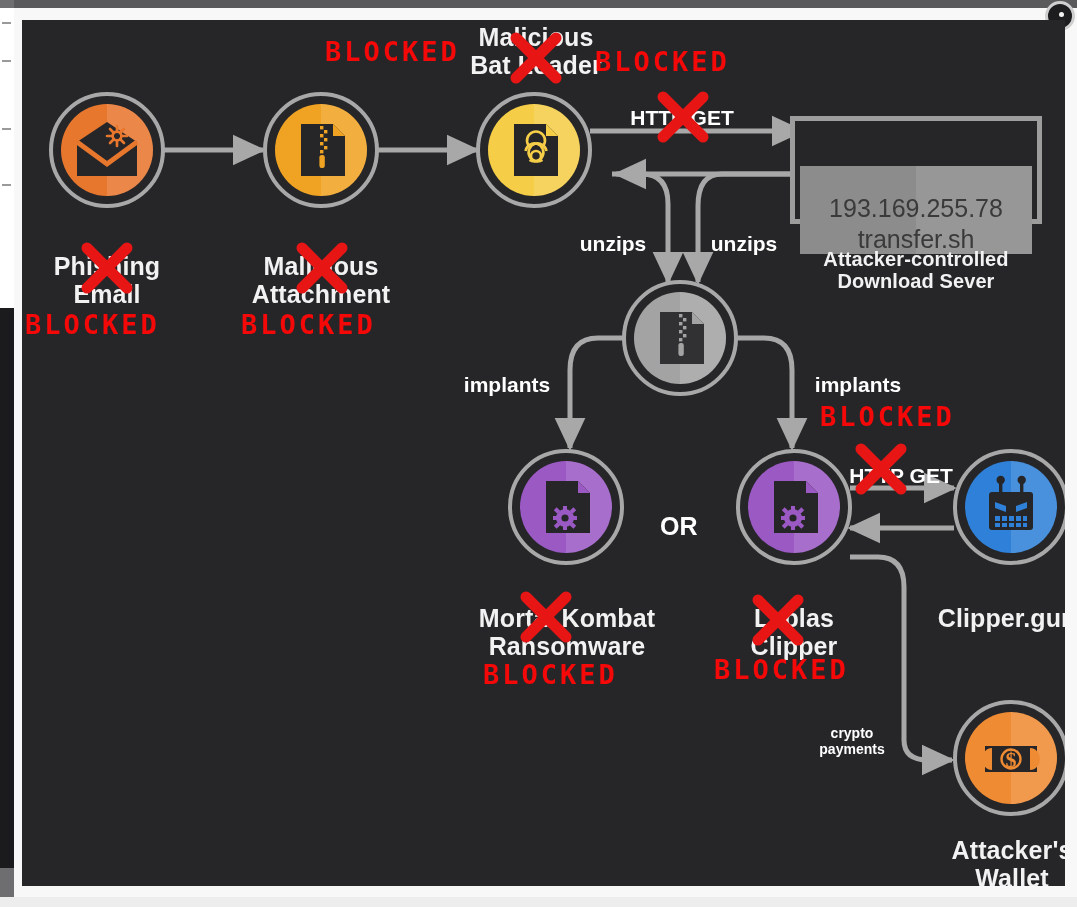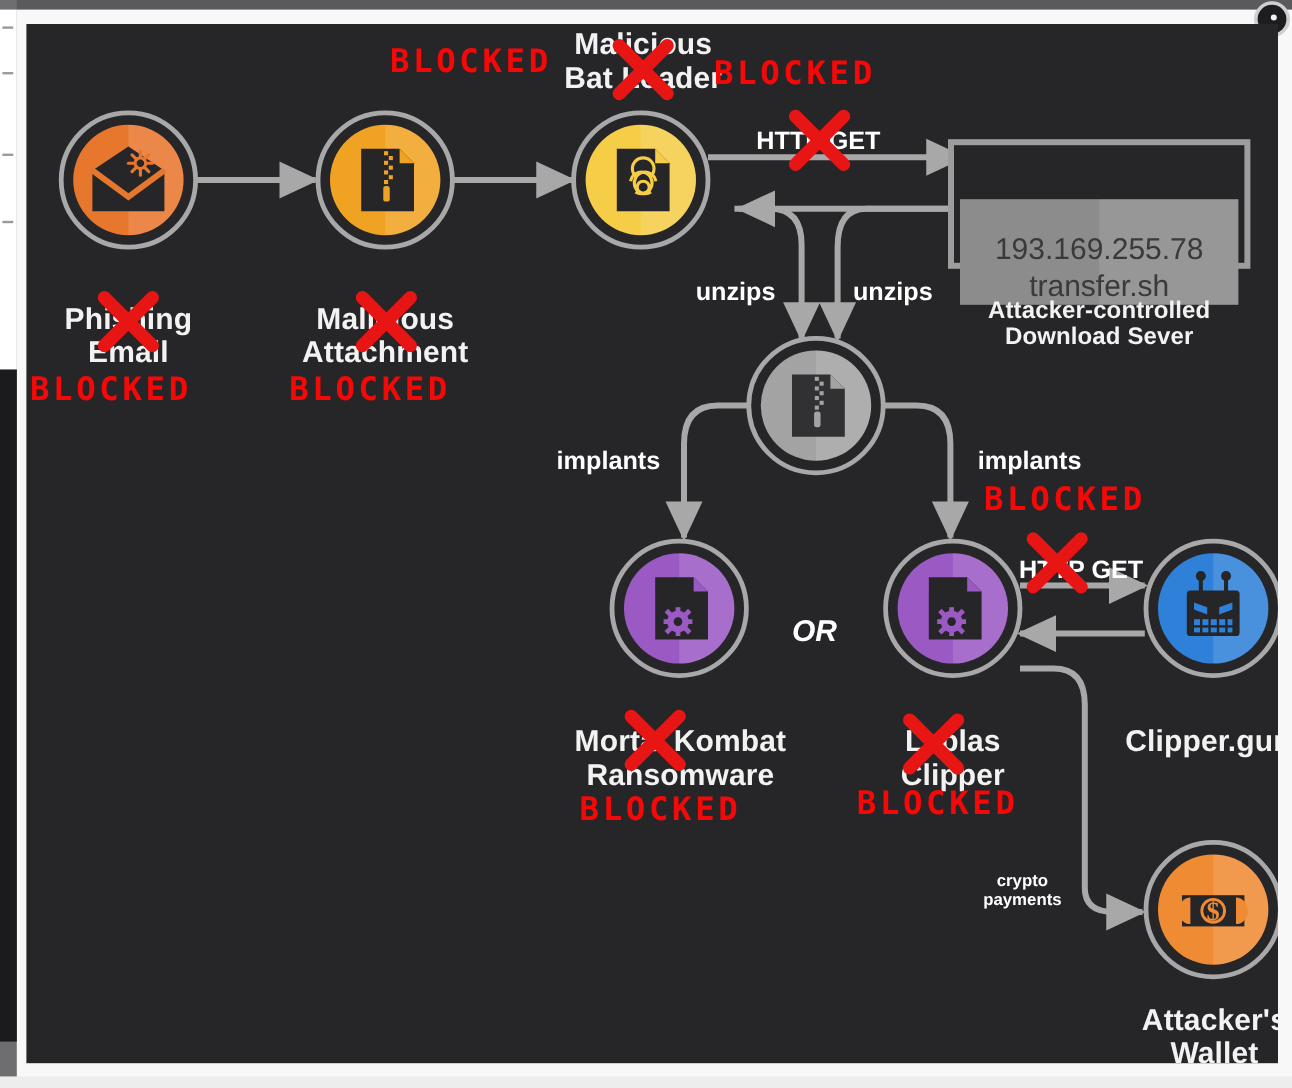--- a/index.html
+++ b/index.html
@@ -44,21 +44,21 @@
   .node-label{
     position:absolute;color:#f2f2f2;font-weight:bold;text-align:center;
     line-height:1.12;letter-spacing:.1px;white-space:pre-line;
   }
 
   
   .edge-label{
     position:absolute;color:#ffffff;font-weight:bold;text-align:center;
     line-height:1.15;white-space:pre-line;
   }
-  .or-label{position:absolute;color:#ffffff;font-weight:bold;font-style:italic;}
+  .or-label{position:absolute;color:#ffffff;font-weight:bold;}
 
   
   #server-box{
     position:absolute;box-sizing:border-box;border:5px solid #9d9d9d;background:#262629;padding:5px;
   }
   #server-box .screen{
     width:100%;height:100%;position:relative;overflow:hidden;
     background:#8c8c8c;display:flex;flex-direction:column;
     align-items:center;justify-content:flex-end;margin-top:40px;
   }

